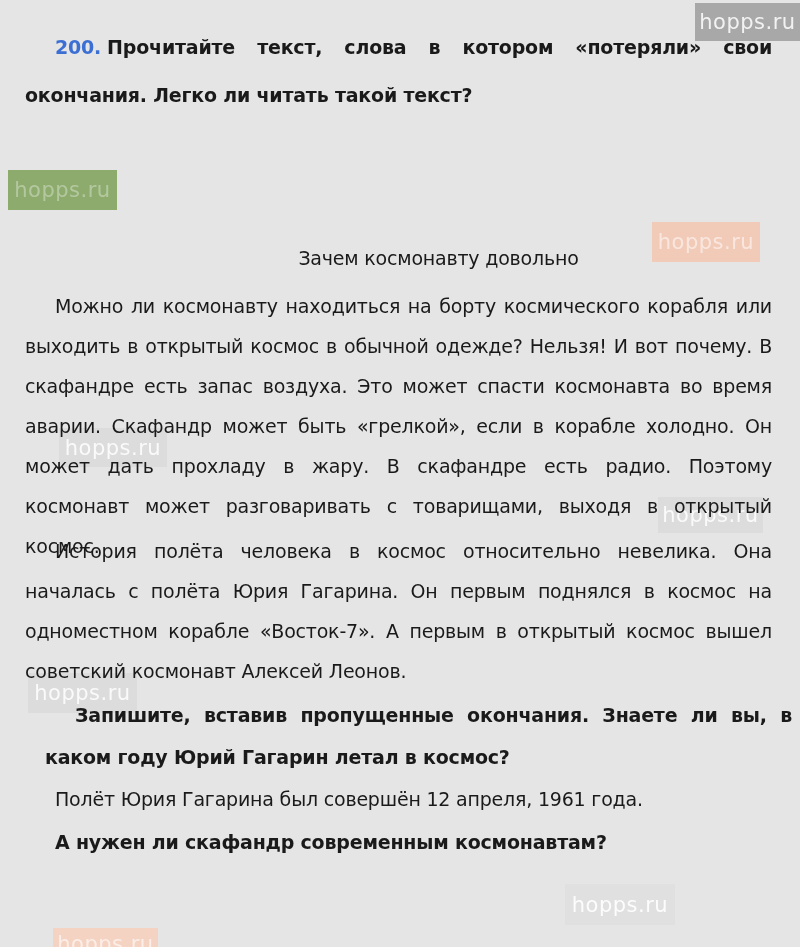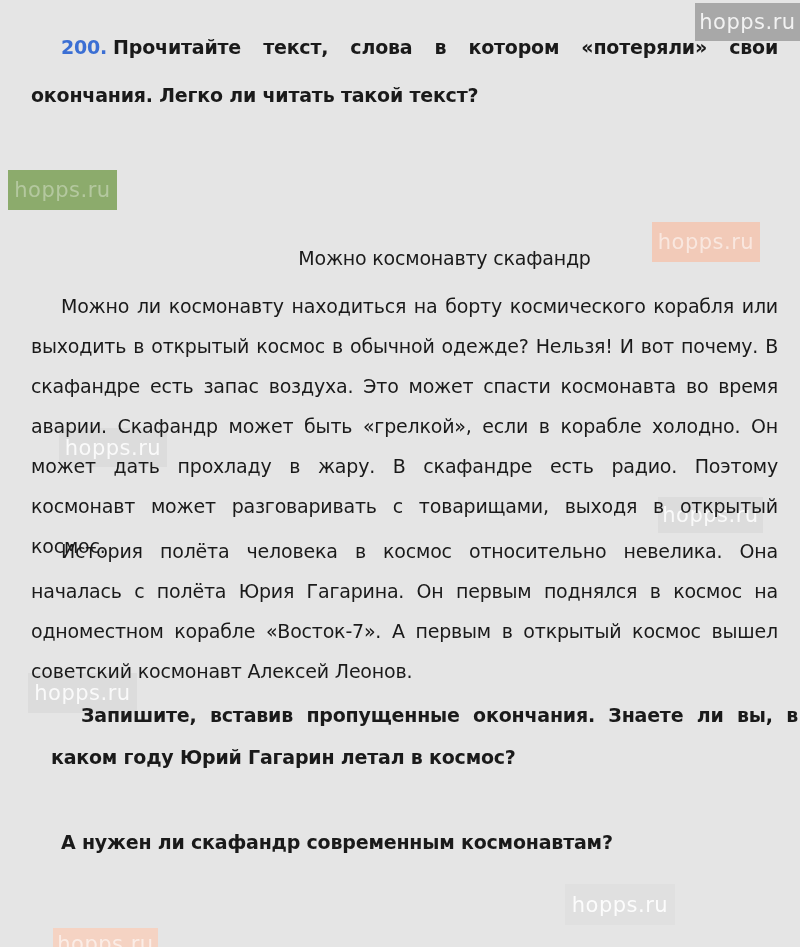--- a/index.html
+++ b/index.html
@@ -11,21 +11,21 @@
     width: 800px;
     height: 947px;
     background: #e5e5e5;
     overflow: hidden;
     font-family: "DejaVu Sans", "Liberation Sans", sans-serif;
     color: #1a1a1a;
   }
   
   .tblock {
     position: absolute;
-    left: 31px;
+    left: 25px;
     width: 747px;
     font-size: 19px;
     line-height: 40px;
     text-align: justify;
     letter-spacing: -0.2px;
     z-index: 2;
   }
   .indent { text-indent: 30px; }
   .bold { font-weight: bold; }
   .center {
@@ -94,25 +94,26 @@
       <span>hopps.ru</span>
     </div>
   <div class="wm wm-pink2" style="left:53px;  top:928px; width:105px; height:30px;">
       <span>hopps.ru</span>
     </div>
 
   <p id="title" class="tblock indent bold"><span class="task-num">200.</span><span>Прочитайте текст, слова в котором «потеряли» свои окончания. Легко ли читать такой текст?</span></p>
 
 
 
-  <p id="essaytitle" class="tblock center"><span>Можно космонавту скафандр</span></p>
+  <p id="essaytitle" class="tblock center"><span>Зачем космонавту довольно</span></p>
 
   <p id="essayp1" class="tblock indent"><span>Можно ли космонавту находиться на борту космического корабля или выходить в открытый космос в обычной одежде? Нельзя! И вот почему. В скафандре есть запас воздуха. Это может спасти космонавта во время аварии. Скафандр может быть «грелкой», если в корабле холодно. Он может дать прохладу в жару. В скафандре есть радио. Поэтому космонавт может разговаривать с товарищами, выходя в открытый космос.</span></p>
 
   <p id="essayp2" class="tblock indent"><span>История полёта человека в космос относительно невелика. Она началась с полёта Юрия Гагарина. Он первым поднялся в космос на одноместном корабле «Восток-7». А первым в открытый космос вышел советский космонавт Алексей Леонов.</span></p>
 
   <p id="inst2" class="tblock indent bold"><span>Запишите, вставив пропущенные окончания. Знаете ли вы, в каком году Юрий Гагарин летал в космос?</span></p>
 
+  <p id="answer2" class="tblock indent"><span>Полёт Юрия Гагарина был совершён 12 апреля, 1961 года.</span></p>
 
   <p id="question3" class="tblock indent bold"><span>А нужен ли скафандр современным космонавтам?</span></p>
 
 
 </div>
 
 </body></html>

